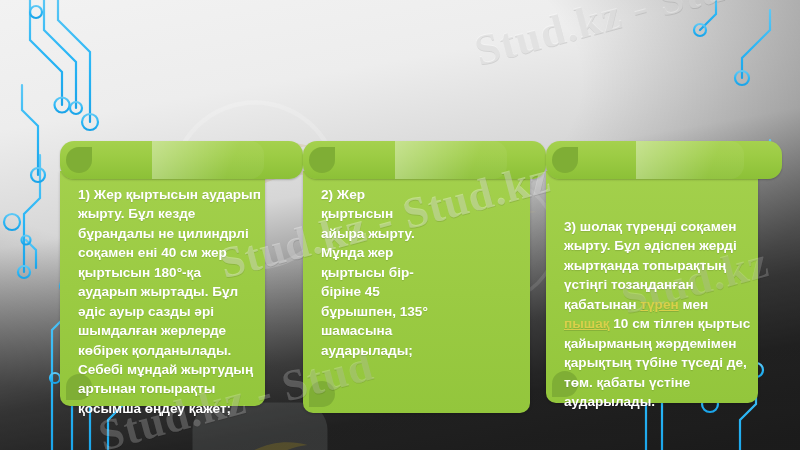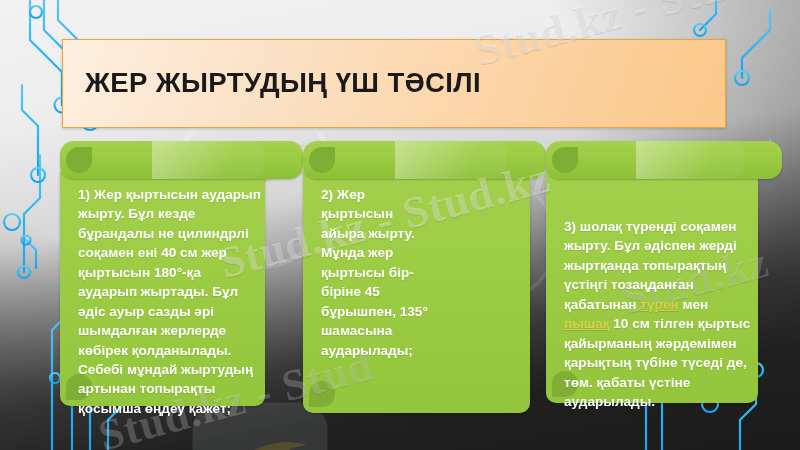--- a/index.html
+++ b/index.html
@@ -230,23 +230,20 @@
     <rect x="6" y="6" width="108" height="108" rx="22" fill="#9aa0a0" opacity="0.45"></rect>
     <path d="M22 78 C38 46 70 32 98 40 C76 42 54 58 46 84 Z" fill="#b5a03c" opacity="0.8"></path>
     <path d="M28 92 C50 64 76 54 100 58" fill="none" stroke="#9c8a32" stroke-width="3.5" opacity="0.8"></path>
   </svg>
 
   <svg id="wm-logo-3" class="wm-logo" width="140" height="140" viewBox="0 0 120 120" xmlns="http://www.w3.org/2000/svg">
     <circle cx="60" cy="60" r="52" fill="none" stroke="#ffffff" stroke-width="3" opacity="0.5"></circle>
     <path d="M24 74 C38 42 70 28 96 36 C74 38 52 54 46 80 Z" fill="#d5c77a" opacity="0.5"></path>
   </svg>
 
-  <div id="title-bar">
-    <div id="title-text">ЖЕР ЖЫРТУДЫҢ ҮШ ТӘСІЛІ</div>
-  </div>
 
   <div class="box" id="box-1">
     <div class="body">
       <div class="body-knob"></div>
     </div>
     <div class="banner">
       <div class="banner-knob"></div>
       <div class="banner-sheen"></div>
     </div>
     <div class="text">1) Жер қыртысын аударып жырту. Бұл кезде бұрандалы не цилиндрлі соқамен ені 40 см жер қыртысын 180°-қа аударып жыртады. Бұл әдіс ауыр сазды әрі шымдалған жерлерде көбірек қолданылады. Себебі мұндай жыртудың артынан топырақты қосымша өңдеу қажет;</div>

